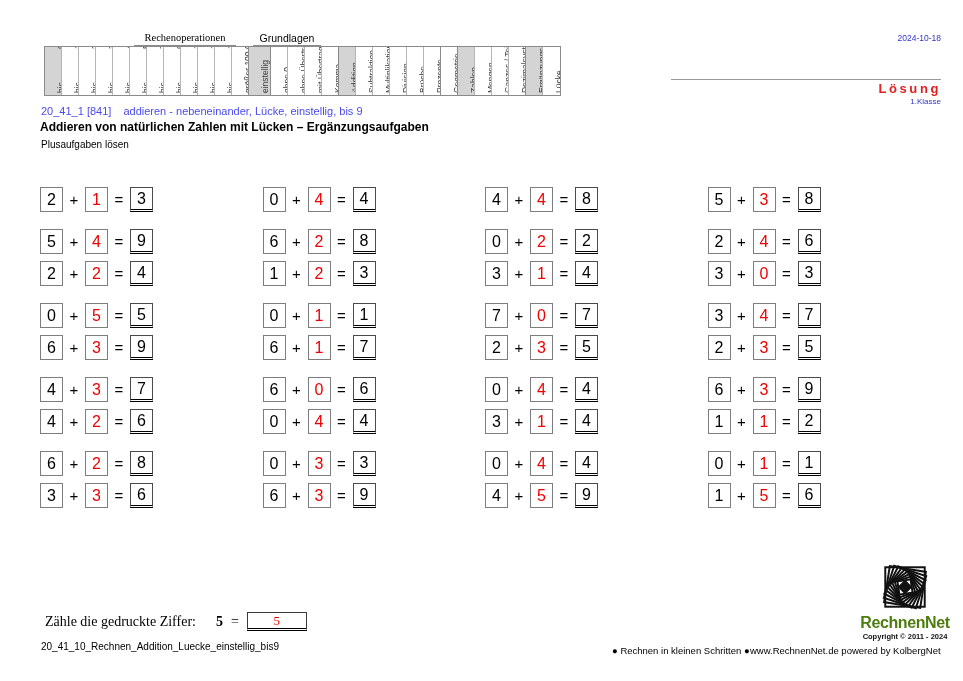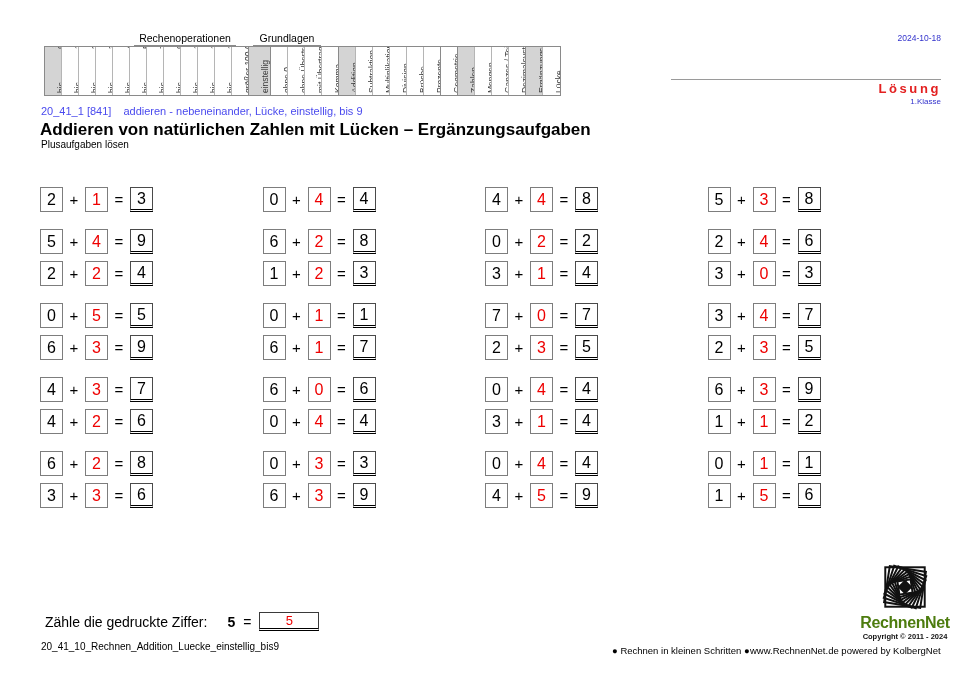--- a/index.html
+++ b/index.html
@@ -134,21 +134,21 @@
     font-size: 11px;
     color: #4a4aee;
     white-space: nowrap;
   }
   .subcode .sp1 { }
   .subcode .sp2 { margin-right: 9px; }
   .main-title {
     position: absolute;
     left: 40px;
     top: 120px;
-    font-size: 17px;
+    font-size: 12px;
     font-weight: bold;
     color: #000;
     white-space: nowrap;
   }
   .sub-title {
     position: absolute;
     left: 41px;
     top: 139px;
     font-size: 10px;
     color: #000;
@@ -206,20 +206,21 @@
   }
 
   
   .count-line {
     position: absolute;
     left: 45px;
     top: 612px;
     display: flex;
     align-items: center;
     font-size: 14px;
+    font-family: Liberation Serif, serif;
   }
   .count-label { color: #000; }
   .count-digit {
     font-weight: bold;
     font-size: 14px;
     margin-left: 20px;
   }
   .count-eq { margin: 0 8px; font-size: 14px; }
   .count-box {
     width: 60px;
@@ -284,21 +285,21 @@
     margin-top: 0px;
   }
 </style>
 </head>
 <body>
 
 <div class="cat-wrap">
   <div class="cat-groups">
       <div class="cat-group blank" style="width: 22px;"></div>
       <div class="cat-group blank" style="width: 68px;"></div>
-      <div class="cat-group" style="width: 102px;">Rechenoperationen</div>
+      <div class="cat-group" style="width: 102px; font-family: Liberation Serif, serif;">Rechenoperationen</div>
       <div class="cat-group blank" style="width: 17px;"></div>
       <div class="cat-group" style="width: 68px;">Grundlagen</div>
       <div class="cat-group blank" style="width: 34px;"></div>
     </div>
   <div class="cat-cells">
       <div class="cat-cell on" style="width: 17px;">
         <span class="vtop">9</span>
         <span class="vbot">bis</span>
       </div>
       <div class="cat-cell" style="width: 17px;">

